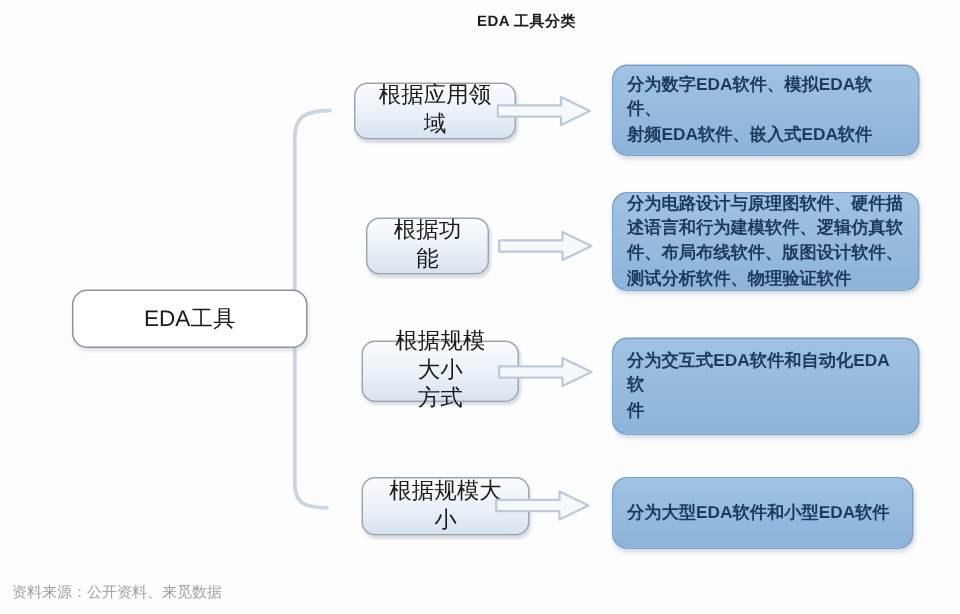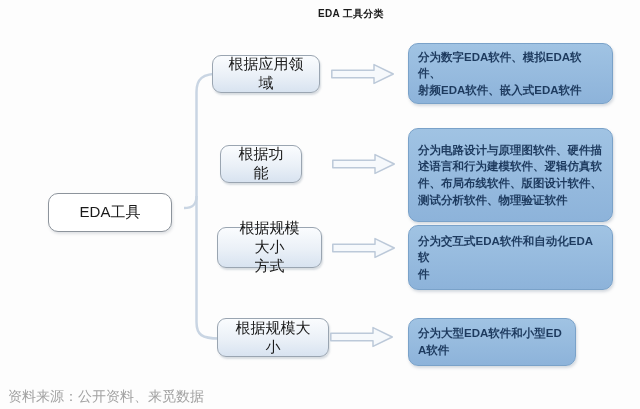--- a/index.html
+++ b/index.html
@@ -8,35 +8,35 @@
     background:#fdfdfd;
     font-family:"Liberation Sans","DejaVu Sans",sans-serif;
   }
   .title{
     position:absolute;left:318px;top:7px;
     font-size:10px;font-weight:700;color:#1b1b1b;letter-spacing:0.3px;
     white-space:nowrap;
   }
   .bracket{position:absolute;left:0;top:0;pointer-events:none;}
   .root-box{
-    position:absolute;left:48px;top:193px;width:124px;height:39px;
+    position:absolute;left:48px;top:193px;width:157px;height:39px;
     background:#ffffff;border:1.5px solid #8d949c;border-radius:10px;
     display:flex;align-items:center;justify-content:center;
     font-size:15px;color:#1a1a1a;
     box-shadow:1px 2px 3px rgba(90,100,115,0.18);
     box-sizing:border-box;
   }
   .cat-box{
     position:absolute;
     background:linear-gradient(180deg,#fafcfe 0%,#eaf0f7 55%,#d8e3f0 100%);
     border:1px solid #9aa5b1;border-radius:9px;
     display:flex;align-items:center;justify-content:center;text-align:center;
     font-size:15px;color:#1a1a1a;line-height:1.25;white-space:pre-line;
     box-shadow:1px 2px 2px rgba(120,135,155,0.28);
-    box-sizing:border-box;padding:15px;
+    box-sizing:border-box;padding:15px;margin-left:24px;
   }
   .cat1{left:212px;top:55px;width:108px;height:38px;}
   .cat2{left:220px;top:145px;width:82px;height:38px;}
   .cat3{left:217px;top:227px;width:105px;height:41px;}
   .cat4{left:217px;top:318px;width:112px;height:39px;}
   .arrow{position:absolute;width:64px;height:22px;}
   .arr1{left:331px;top:63px;}
   .arr2{left:332px;top:153px;}
   .arr3{left:332px;top:237px;}
   .arr4{left:330px;top:326px;}
@@ -44,26 +44,26 @@
     position:absolute;
     background:linear-gradient(180deg,#a0c3e3 0%,#8db3da 100%);
     border:1px solid #7aa2c9;border-radius:10px;
     color:#1d3a5e;font-size:11.5px;font-weight:700;line-height:1.45;
     white-space:pre-line;word-break:break-all;
     display:flex;align-items:center;
     padding:12px 9px;box-sizing:border-box;
     box-shadow:1px 2px 3px rgba(90,110,135,0.25);
   }
   .desc1{left:408px;top:43px;width:205px;height:61px;}
-  .desc2{left:408px;top:128px;width:205px;height:94px;}
+  .desc2{left:408px;top:128px;width:205px;height:66px;}
   .desc3{left:408px;top:225px;width:205px;height:65px;}
-  .desc4{left:408px;top:318px;width:168px;height:48px;}
+  .desc4{left:408px;top:318px;width:201px;height:48px;}
   .footer{
     position:absolute;left:8px;top:388px;
-    font-size:14px;color:#a2a2a2;white-space:nowrap;
+    font-size:10px;color:#a2a2a2;white-space:nowrap;
   }
 </style>
 </head>
 <body>
 
 <div class="title">EDA 工具分类</div>
 
 <svg class="bracket" width="640" height="409" viewBox="0 0 640 409">
   <path d="M 221 73.5 C 202 73.5 196.5 79 196.5 92 L 196.5 322 C 196.5 335 202 338.5 219 338.5" fill="none" stroke="#c9d5e3" stroke-width="2.5"></path>
   <path d="M 184 208 C 192.5 208 196.5 205 196.5 196" fill="none" stroke="#c9d5e3" stroke-width="2.5"></path>

